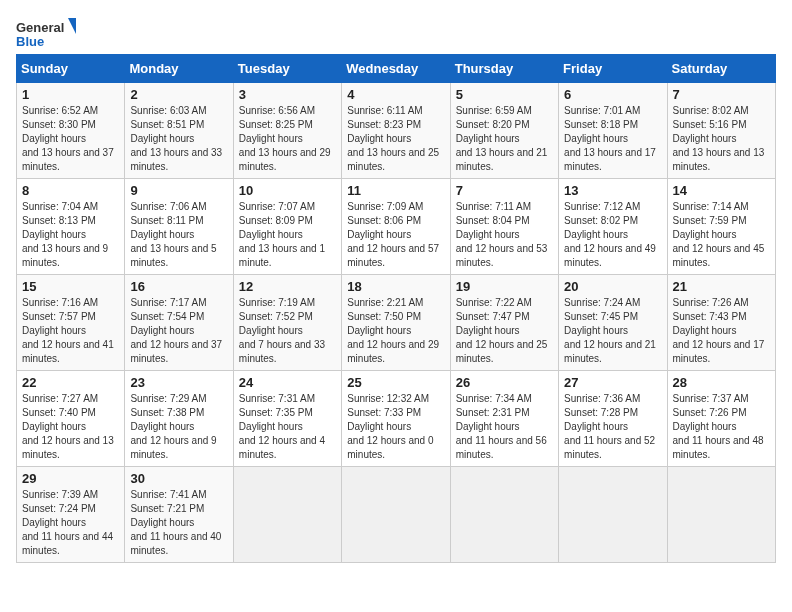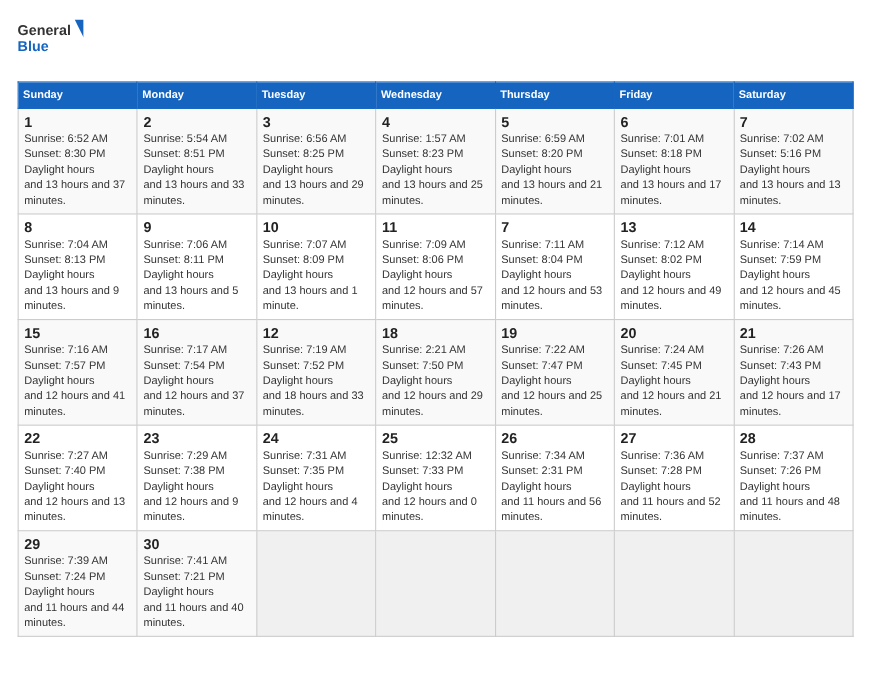--- a/index.html
+++ b/index.html
@@ -7,21 +7,21 @@
       font-family: Arial, sans-serif;
       background: #fff;
       width: 792px;
       min-height: 612px;
       padding: 16px;
     }
     .header {
       display: flex;
       justify-content: space-between;
       align-items: flex-start;
-      margin-bottom: 20px;
+      margin-bottom: 0;
     }
     .logo {
       display: flex;
       align-items: center;
       gap: 4px;
     }
     .title-block {
       text-align: right;
     }
     .month-title {
@@ -36,21 +36,21 @@
     .calendar {
       width: 100%;
       border-collapse: collapse;
       font-size: 11px;
     }
     .calendar thead th {
       background-color: #1565c0;
       color: #fff;
       padding: 6px 4px;
       text-align: left;
-      font-size: 10px;
+      font-size: 13px;
       font-weight: bold;
       border: 1px solid #1565c0;
     }
     .calendar tbody td {
       border: 1px solid #ccc;
       vertical-align: top;
       padding: 4px 5px;
       width: calc(100% / 7);
       min-height: 70px;
       background: #fff;
@@ -113,39 +113,39 @@
         <div class="day-info">
           <span>Sunrise: 6:52 AM</span><br>
           <span>Sunset: 8:30 PM</span><br>
           <span>Daylight hours</span><br>
           <span>and 13 hours and 37 minutes.</span>
         </div>
       </td>
         <td>
         <span class="day-num">2</span>
         <div class="day-info">
-          <span>Sunrise: 5:54 AM</span><br>
+          <span>Sunrise: 6:03 AM</span><br>
           <span>Sunset: 8:51 PM</span><br>
           <span>Daylight hours</span><br>
           <span>and 13 hours and 33 minutes.</span>
         </div>
       </td>
         <td>
         <span class="day-num">3</span>
         <div class="day-info">
           <span>Sunrise: 6:56 AM</span><br>
           <span>Sunset: 8:25 PM</span><br>
           <span>Daylight hours</span><br>
           <span>and 13 hours and 29 minutes.</span>
         </div>
       </td>
         <td>
         <span class="day-num">4</span>
         <div class="day-info">
-          <span>Sunrise: 1:57 AM</span><br>
+          <span>Sunrise: 6:11 AM</span><br>
           <span>Sunset: 8:23 PM</span><br>
           <span>Daylight hours</span><br>
           <span>and 13 hours and 25 minutes.</span>
         </div>
       </td>
         <td>
         <span class="day-num">5</span>
         <div class="day-info">
           <span>Sunrise: 6:59 AM</span><br>
           <span>Sunset: 8:20 PM</span><br>
@@ -158,21 +158,21 @@
         <div class="day-info">
           <span>Sunrise: 7:01 AM</span><br>
           <span>Sunset: 8:18 PM</span><br>
           <span>Daylight hours</span><br>
           <span>and 13 hours and 17 minutes.</span>
         </div>
       </td>
         <td>
         <span class="day-num">7</span>
         <div class="day-info">
-          <span>Sunrise: 7:02 AM</span><br>
+          <span>Sunrise: 8:02 AM</span><br>
           <span>Sunset: 5:16 PM</span><br>
           <span>Daylight hours</span><br>
           <span>and 13 hours and 13 minutes.</span>
         </div>
       </td>
       </tr>
       <tr>
         <td>
         <span class="day-num">8</span>
         <div class="day-info">
@@ -255,21 +255,21 @@
           <span>Daylight hours</span><br>
           <span>and 12 hours and 37 minutes.</span>
         </div>
       </td>
         <td>
         <span class="day-num">12</span>
         <div class="day-info">
           <span>Sunrise: 7:19 AM</span><br>
           <span>Sunset: 7:52 PM</span><br>
           <span>Daylight hours</span><br>
-          <span>and 18 hours and 33 minutes.</span>
+          <span>and 7 hours and 33 minutes.</span>
         </div>
       </td>
         <td>
         <span class="day-num">18</span>
         <div class="day-info">
           <span>Sunrise: 2:21 AM</span><br>
           <span>Sunset: 7:50 PM</span><br>
           <span>Daylight hours</span><br>
           <span>and 12 hours and 29 minutes.</span>
         </div>

